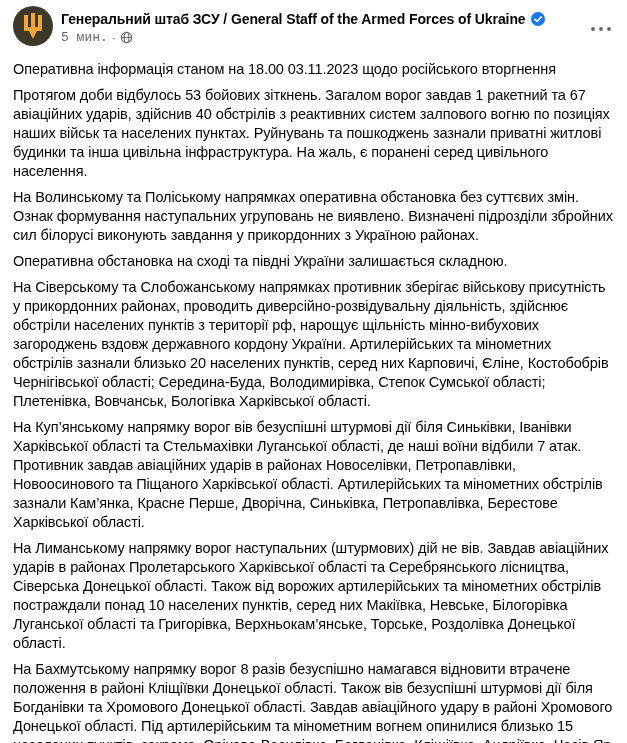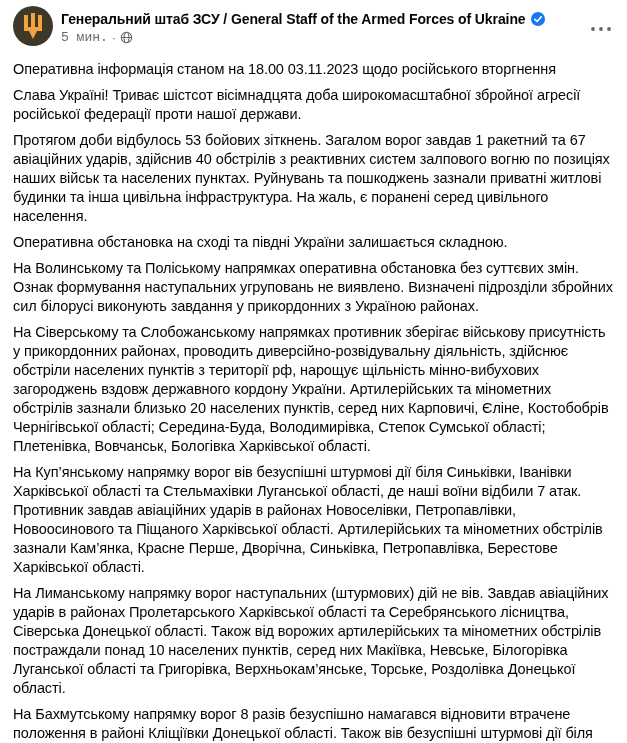--- a/index.html
+++ b/index.html
@@ -137,23 +137,22 @@
           <circle cx="10" cy="2" r="1.9"></circle>
           <circle cx="18" cy="2" r="1.9"></circle>
         </svg>
       </span>
     </button>
 
   </div>
 
   <div class="post-text">
     <p>Оперативна інформація станом на 18.00 03.11.2023 щодо російського вторгнення</p>
-    <p>Слава Україні! Триває шістсот вісімнадцята доба широкомасштабної збройної агресії російської федерації проти нашої держави.</p>
     <p>Протягом доби відбулось 53 бойових зіткнень. Загалом ворог завдав 1 ракетний та 67 авіаційних ударів, здійснив 40 обстрілів з реактивних систем залпового вогню по позиціях наших військ та населених пунктах. Руйнувань та пошкоджень зазнали приватні житлові будинки та інша цивільна інфраструктура. На жаль, є поранені серед цивільного населення.</p>
+    <p>На Волинському та Поліському напрямках оперативна обстановка без суттєвих змін. Ознак формування наступальних угруповань не виявлено. Визначені підрозділи збройних сил білорусі виконують завдання у прикордонних з Україною районах.</p>
     <p>Оперативна обстановка на сході та півдні України залишається складною.</p>
-    <p>На Волинському та Поліському напрямках оперативна обстановка без суттєвих змін. Ознак формування наступальних угруповань не виявлено. Визначені підрозділи збройних сил білорусі виконують завдання у прикордонних з Україною районах.</p>
     <p>На Сіверському та Слобожанському напрямках противник зберігає військову присутність у прикордонних районах, проводить диверсійно-розвідувальну діяльність, здійснює обстріли населених пунктів з території рф, нарощує щільність мінно-вибухових загороджень вздовж державного кордону України. Артилерійських та мінометних обстрілів зазнали близько 20 населених пунктів, серед них Карповичі, Єліне, Костобобрів Чернігівської області; Середина-Буда, Володимирівка, Степок Сумської області; Плетенівка, Вовчанськ, Бологівка Харківської області.</p>
     <p>На Куп’янському напрямку ворог вів безуспішні штурмові дії біля Синьківки, Іванівки Харківської області та Стельмахівки Луганської області, де наші воїни відбили 7 атак. Противник завдав авіаційних ударів в районах Новоселівки, Петропавлівки, Новоосинового та Піщаного Харківської області. Артилерійських та мінометних обстрілів зазнали Кам’янка, Красне Перше, Дворічна, Синьківка, Петропавлівка, Берестове Харківської області.</p>
     <p>На Лиманському напрямку ворог наступальних (штурмових) дій не вів. Завдав авіаційних ударів в районах Пролетарського Харківської області та Серебрянського лісництва, Сіверська Донецької області. Також від ворожих артилерійських та мінометних обстрілів постраждали понад 10 населених пунктів, серед них Макіївка, Невське, Білогорівка Луганської області та Григорівка, Верхньокам’янське, Торське, Роздолівка Донецької області.</p>
     <p>На Бахмутському напрямку ворог 8 разів безуспішно намагався відновити втрачене положення в районі Кліщіївки Донецької області. Також вів безуспішні штурмові дії біля Богданівки та Хромового Донецької області. Завдав авіаційного удару в районі Хромового Донецької області. Під артилерійським та мінометним вогнем опинилися близько 15 населених пунктів, зокрема, Оріхово-Василівка, Богданівка, Кліщіївка, Андріївка, Часів Яр Донецької області.</p>
   </div>
 
 </div>
 
 </body></html>

